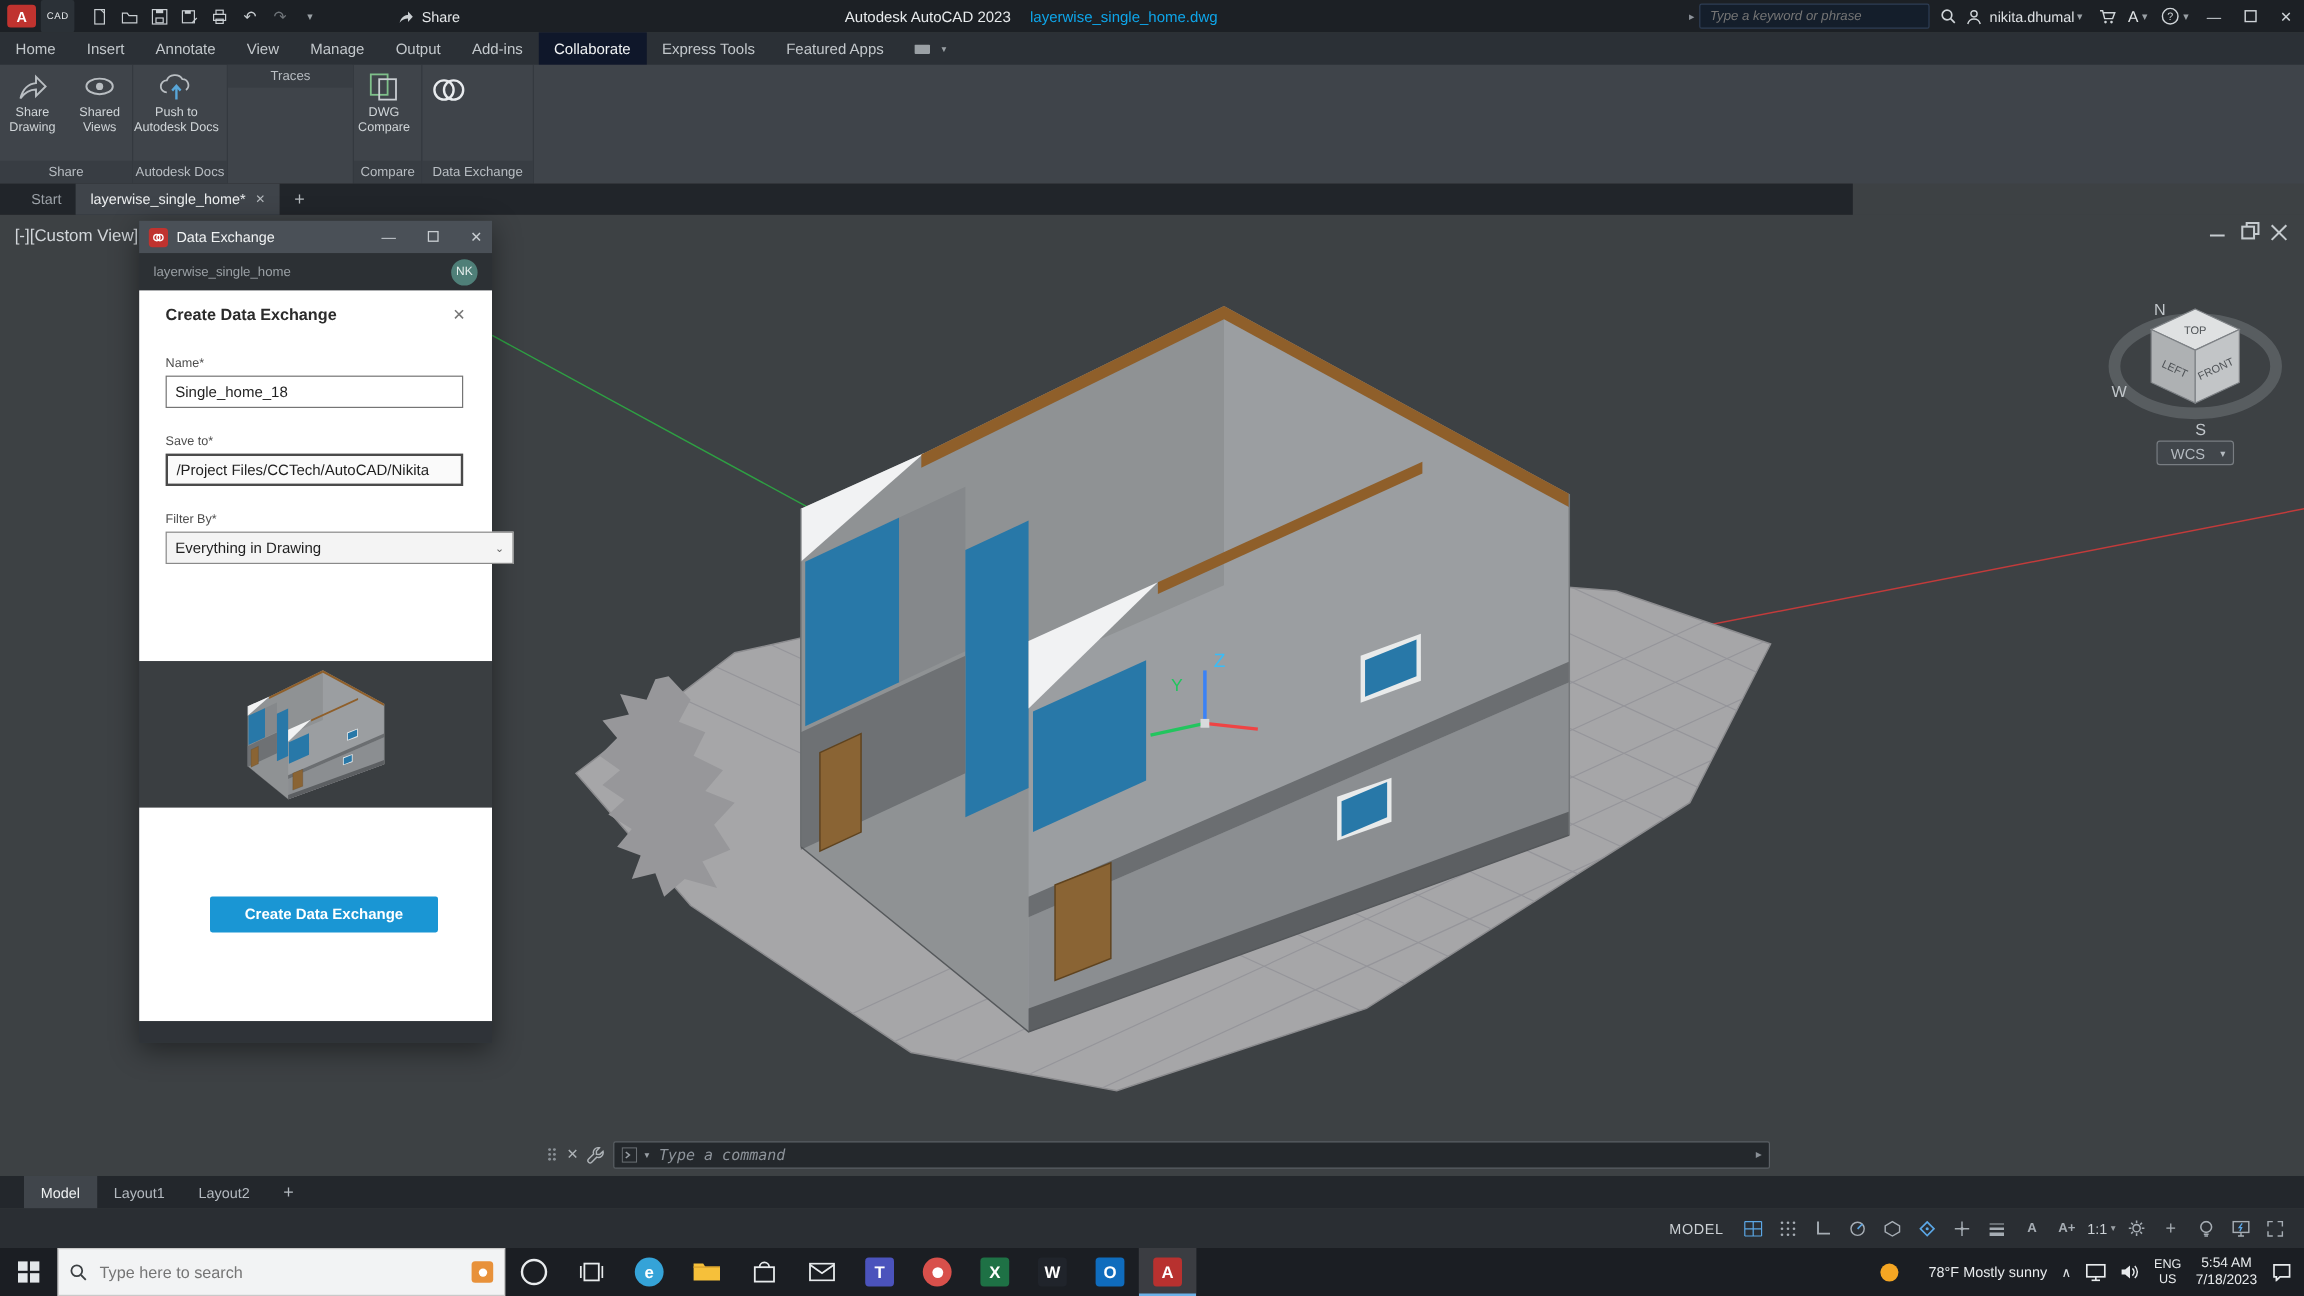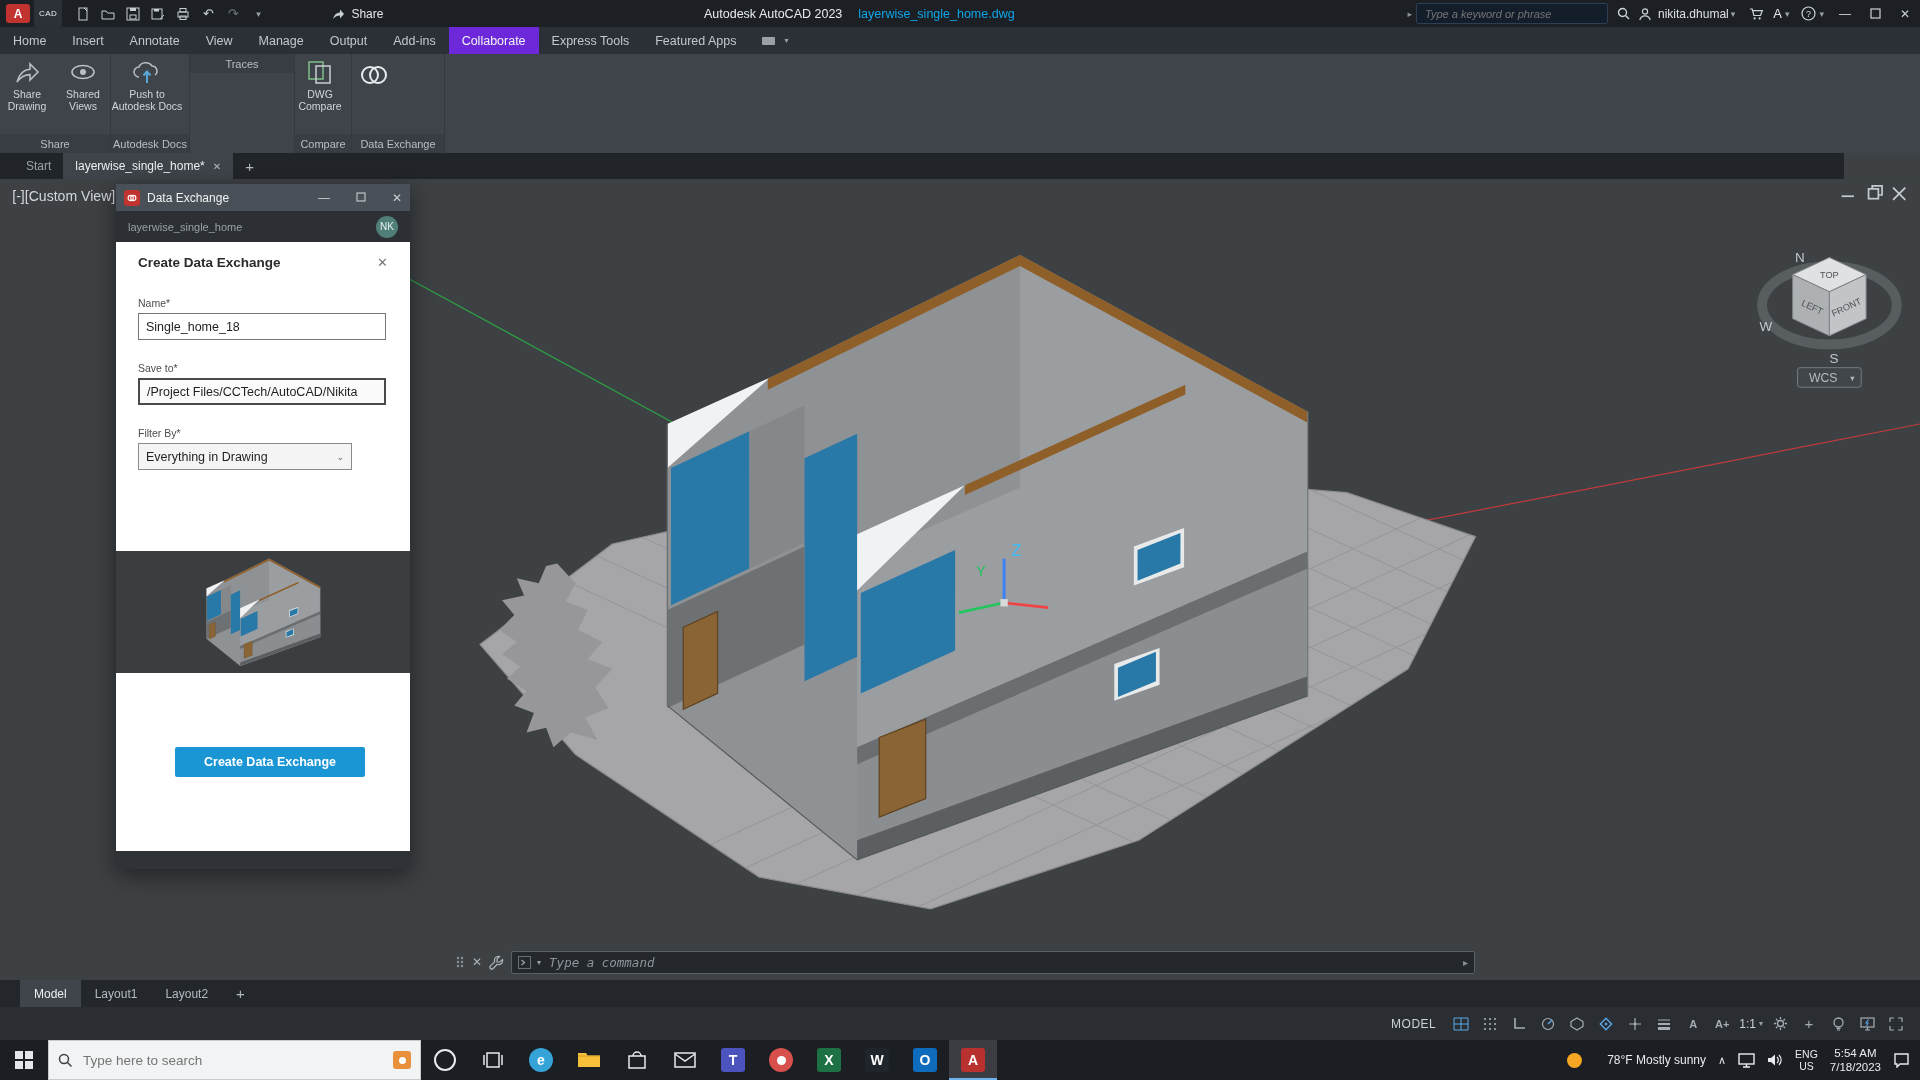--- a/index.html
+++ b/index.html
@@ -15,30 +15,30 @@
          font-size:12px;display:flex;align-items:center;justify-content:center;}
   .logoCAD{height:19px;padding:4px 5px;background:#2b3137;border-radius:2px;color:#e7eaec;font-size:8px;
          display:flex;align-items:center;margin-left:2px;letter-spacing:.5px;}
   .tsearch{width:190px;height:19px;background:#141e2b;border:1px solid #2e3e55;border-radius:2px;}
   .tsearch input{width:100%;height:100%;background:transparent;border:none;outline:none;color:#9fb0c6;
          font-style:italic;font-size:11px;padding:0 8px;font-family:"Liberation Sans",sans-serif;}
   .winbtn{width:30px;height:27px;display:flex;align-items:center;justify-content:center;color:#cfd4d8;font-size:12px;}
   
   .rtabs{left:0;top:27px;width:1920px;height:27px;background:#2b3036;display:flex;align-items:stretch;color:#c3c8cc;font-size:12.5px;}
   .rtab{padding:0 13px;display:flex;align-items:center;cursor:default;}
-  .rtab.active{background:#6d28d9;color:#f2f4f5;}
+  .rtab.active{background:#0f172a;color:#f2f4f5;}
   
   .rbody{left:0;top:54px;width:1920px;height:99px;background:#3f444a;display:flex;}
   .rpanel{height:99px;border-right:1px solid #34393f;display:flex;flex-direction:column;}
   .rbtnrow{flex:1;display:flex;justify-content:flex-start;align-items:flex-start;padding-top:5px;gap:2px;}
   .bigbtn{width:60px;display:flex;flex-direction:column;align-items:center;gap:3px;color:#d0d5d8;
           font-size:10.5px;line-height:12px;text-align:center;}
   .plabel{height:19px;background:#383d43;color:#b9bec3;font-size:11px;display:flex;align-items:center;justify-content:center;}
   
-  .ftabs{left:0;top:153px;width:1844px;height:26px;background:#21252a;display:flex;align-items:stretch;font-size:12px;}
+  .ftabs{left:0;top:153px;width:1544px;height:26px;background:#21252a;display:flex;align-items:stretch;font-size:12px;}
   .ftab{padding:0 12px;display:flex;align-items:center;gap:8px;color:#9ba1a7;}
   .ftab.active{background:#3f444a;color:#edeff0;}
   
   .palette{left:116px;top:184px;width:294px;height:685px;background:#383c40;box-shadow:0 6px 22px rgba(0,0,0,.45);}
   .pal-title{height:27px;background:#4a5057;color:#f0f2f3;font-size:12px;display:flex;align-items:center;padding:0 8px;gap:7px;}
   .pal-sub{height:31px;background:#2c3034;color:#9aa0a5;font-size:11px;display:flex;align-items:center;padding:0 12px;}
   .pal-card{background:#fff;color:#2b2b2b;}
   .pal-lbl{font-size:10.5px;color:#4d4d4d;margin:0 0 4px 0;}
   .pal-input{width:248px;height:27px;border:1px solid #757575;background:#fff;font-size:12.5px;color:#1f1f1f;
              padding:0 7px;box-sizing:border-box;font-family:"Liberation Sans",sans-serif;outline:none;}
@@ -405,21 +405,21 @@
     <div class="pal-card" style="height:309px;padding:0 22px;box-sizing:border-box;width:294px;">
       <div class="flex" style="padding-top:13px;">
         <span style="font-size:13.5px;font-weight:bold;color:#2b2b2b;">Create Data Exchange</span>
         <span style="margin-left:auto;color:#777;font-size:13px;">✕</span>
       </div>
       <div class="pal-lbl" style="margin-top:27px;">Name*</div>
       <input class="pal-input" value="Single_home_18" style="">
       <div class="pal-lbl" style="margin-top:22px;">Save to*</div>
       <input class="pal-input" style="border: 2px solid rgb(74, 74, 74); background: rgb(250, 250, 250);" value="/Project Files/CCTech/AutoCAD/Nikita">
       <div class="pal-lbl" style="margin-top:22px;">Filter By*</div>
-      <div class="pal-input flex" style="border:1px solid #8a8a8a;background:#f4f4f4;width:214px;">
+      <div class="pal-input flex" style="border:1px solid #8a8a8a;background:#f4f4f4;width:290px;">
         <span style="font-size:12.5px;">Everything in Drawing</span>
         <span style="margin-left:auto;color:#666;font-size:9px;">⌄</span>
       </div>
     </div>
     <div style="height:122px;display:flex;align-items:center;justify-content:center;background:#3a3e41;">
       <svg viewBox="535 50 545 515" width="123" height="112">
           <use href="#house"></use>
         </svg>
     </div>
     <div class="pal-card" style="height:178px;display:flex;align-items:center;justify-content:center;width:294px;">

